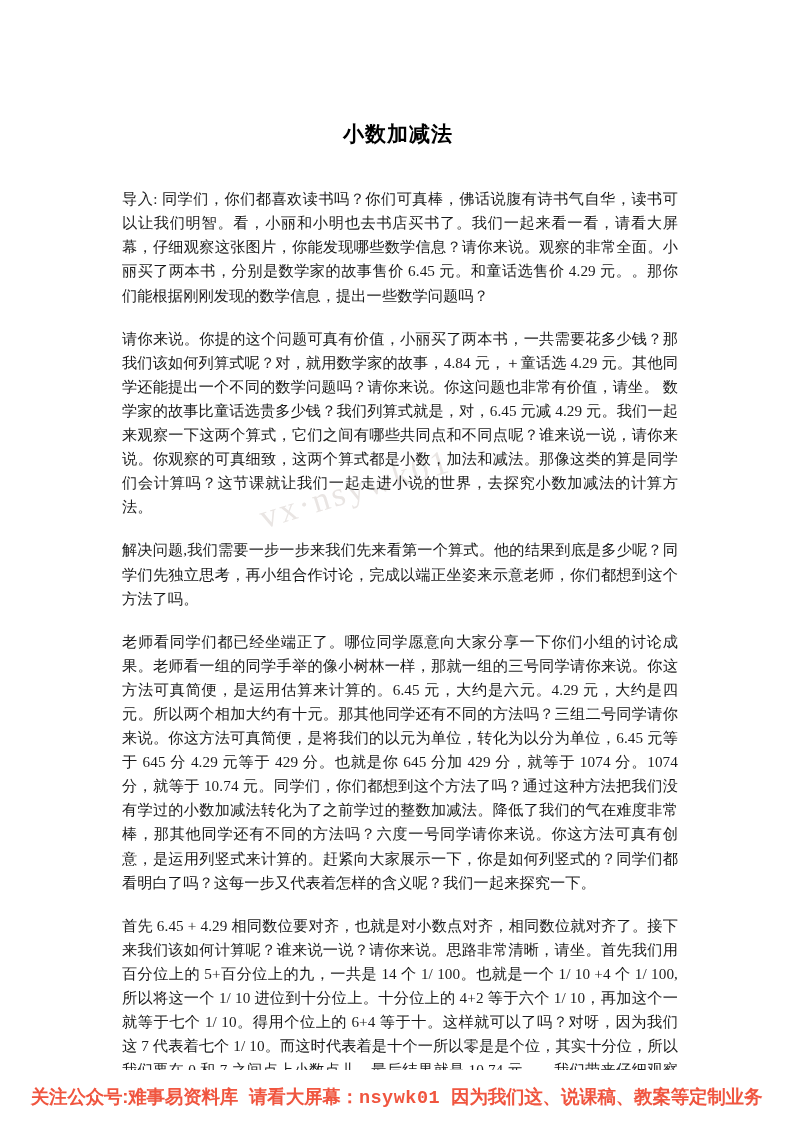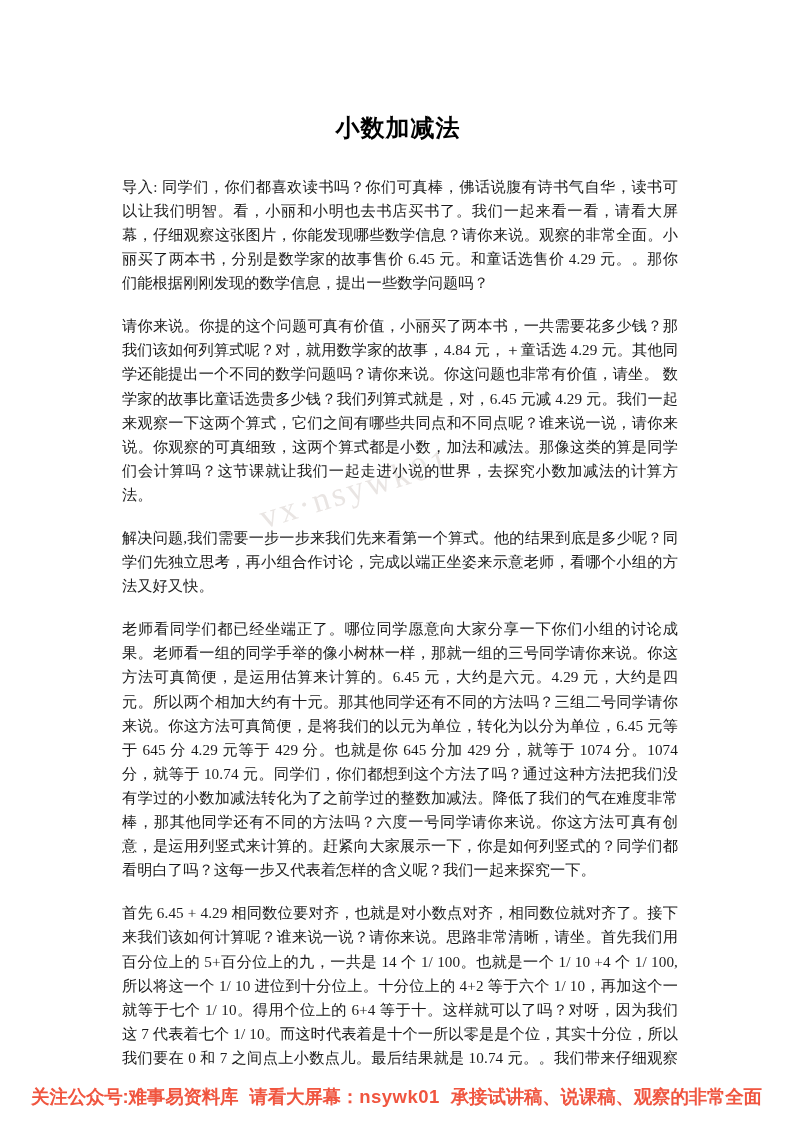--- a/index.html
+++ b/index.html
@@ -26,24 +26,24 @@
   .content {
     position: absolute;
     left: 118px;
     top: 0;
     width: 560px;
   }
 
   
   .doc-title {
     text-align: center;
-    font-size: 24px;
+    font-size: 21px;
     font-weight: bold;
     letter-spacing: 1px;
-    margin: 4px;
+    margin: 12px;
     padding-top: 110px;
     line-height: 1.2;
     color: #000;
   }
 
   
   .body-block {
     padding-top: 28px;
   }
   p.para {
@@ -96,21 +96,21 @@
     padding: 0 4px;
   }
   .footer-seg {
     font-family: "Liberation Sans", "DejaVu Sans", sans-serif;
     font-weight: bold;
     font-size: 18.5px;
     color: #f0553f;
     letter-spacing: -0.2px;
   }
   .footer-seg.mono {
-    font-family: Liberation Sans, sans-serif;
+    font-family: Liberation Mono, monospace;
     letter-spacing: 0.5px;
   }
   .footer-gap {
     display: inline-block;
     width: 11px;
   }
 </style>
 </head>
 <body>
 
@@ -118,31 +118,31 @@
 
   <div class="watermark">vx·nsywk01</div>
 
   <div class="content">
 
     <h1 class="doc-title">小数加减法</h1>
 
     <div class="body-block">
       <p class="para">导入: 同学们，你们都喜欢读书吗？你们可真棒，佛话说腹有诗书气自华，读书可以让我们明智。看，小丽和小明也去书店买书了。我们一起来看一看，请看大屏幕，仔细观察这张图片，你能发现哪些数学信息？请你来说。观察的非常全面。小丽买了两本书，分别是数学家的故事售价 6.45 元。和童话选售价 4.29 元。。那你们能根据刚刚发现的数学信息，提出一些数学问题吗？</p>
       <p class="para">请你来说。你提的这个问题可真有价值，小丽买了两本书，一共需要花多少钱？那我们该如何列算式呢？对，就用数学家的故事，4.84 元，＋童话选 4.29 元。其他同学还能提出一个不同的数学问题吗？请你来说。你这问题也非常有价值，请坐。 数学家的故事比童话选贵多少钱？我们列算式就是，对，6.45 元减 4.29 元。我们一起来观察一下这两个算式，它们之间有哪些共同点和不同点呢？谁来说一说，请你来说。你观察的可真细致，这两个算式都是小数，加法和减法。那像这类的算是同学们会计算吗？这节课就让我们一起走进小说的世界，去探究小数加减法的计算方法。</p>
-      <p class="para">解决问题,我们需要一步一步来我们先来看第一个算式。他的结果到底是多少呢？同学们先独立思考，再小组合作讨论，完成以端正坐姿来示意老师，看哪个小组的方法又好又快。</p>
+      <p class="para">解决问题,我们需要一步一步来我们先来看第一个算式。他的结果到底是多少呢？同学们先独立思考，再小组合作讨论，完成以端正坐姿来示意老师，你们都想到这个方法了吗。</p>
       <p class="para">老师看同学们都已经坐端正了。哪位同学愿意向大家分享一下你们小组的讨论成果。老师看一组的同学手举的像小树林一样，那就一组的三号同学请你来说。你这方法可真简便，是运用估算来计算的。6.45 元，大约是六元。4.29 元，大约是四元。所以两个相加大约有十元。那其他同学还有不同的方法吗？三组二号同学请你来说。你这方法可真简便，是将我们的以元为单位，转化为以分为单位，6.45 元等于 645 分 4.29 元等于 429 分。也就是你 645 分加 429 分，就等于 1074 分。1074 分，就等于 10.74 元。同学们，你们都想到这个方法了吗？通过这种方法把我们没有学过的小数加减法转化为了之前学过的整数加减法。降低了我们的气在难度非常棒，那其他同学还有不同的方法吗？六度一号同学请你来说。你这方法可真有创意，是运用列竖式来计算的。赶紧向大家展示一下，你是如何列竖式的？同学们都看明白了吗？这每一步又代表着怎样的含义呢？我们一起来探究一下。</p>
       <p class="para">首先 6.45 + 4.29 相同数位要对齐，也就是对小数点对齐，相同数位就对齐了。接下来我们该如何计算呢？谁来说一说？请你来说。思路非常清晰，请坐。首先我们用百分位上的 5+百分位上的九，一共是 14 个 1/ 100。也就是一个 1/ 10 +4 个 1/ 100,所以将这一个 1/ 10 进位到十分位上。十分位上的 4+2 等于六个 1/ 10，再加这个一就等于七个 1/ 10。得用个位上的 6+4 等于十。这样就可以了吗？对呀，因为我们这 7 代表着七个 1/ 10。而这时代表着是十个一所以零是是个位，其实十分位，所以我们要在 0 和 7 之间点上小数点儿。最后结果就是 10.74 元。。我们带来仔细观察这个竖式过程。怎么样？对呀，正好两个加数的小数点与我们的和的小数点儿，正好对齐了，为什么会出现这种现象呢？对呀，我们只有小数点对齐，我们的相同数位才能对齐，</p>
     </div>
 
   </div>
 
   <div class="footer-banner">
     <div class="footer-inner">
       <span class="footer-seg">关注公众号:难事易资料库</span>
       <span class="footer-gap"></span>
       <span class="footer-seg">请看大屏幕：</span>
       <span class="footer-seg mono">nsywk01</span>
       <span class="footer-gap"></span>
-      <span class="footer-seg">承接试讲稿、说课稿、观察的非常全面</span>
+      <span class="footer-seg">因为我们这、说课稿、教案等定制业务</span>
     </div>
   </div>
 
 </div>
 
 </body></html>

